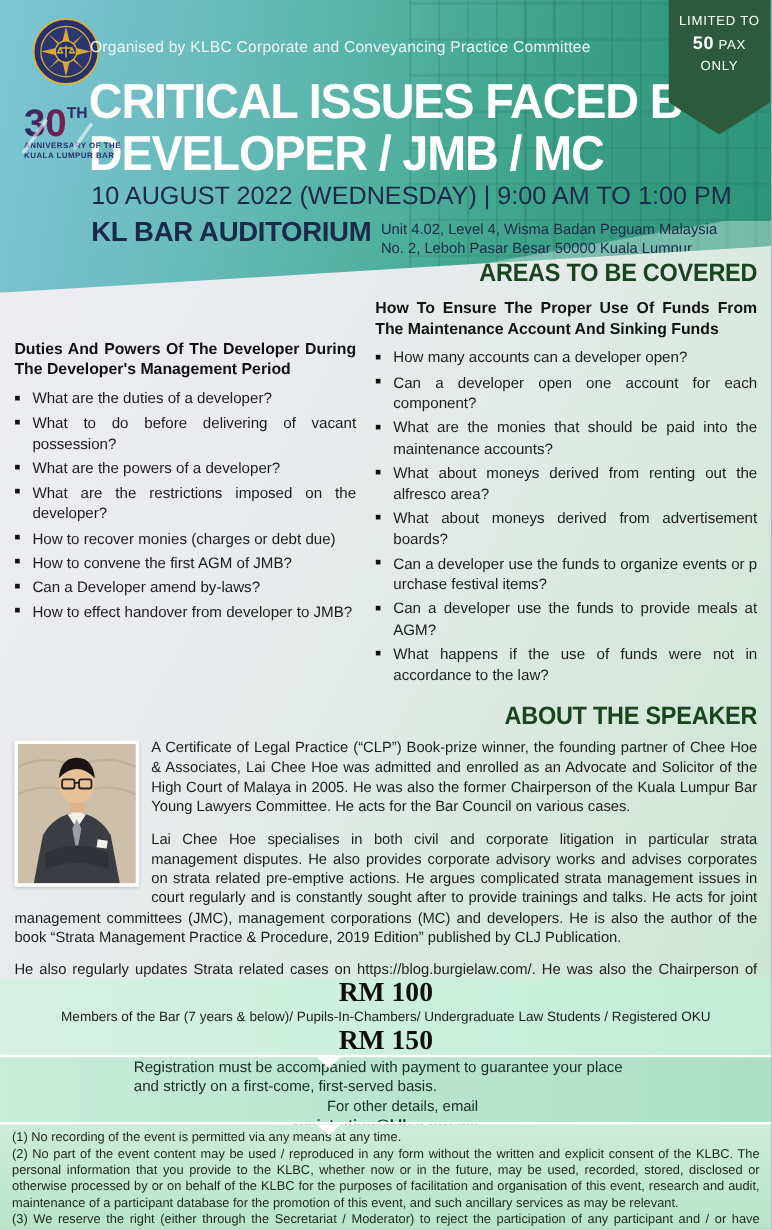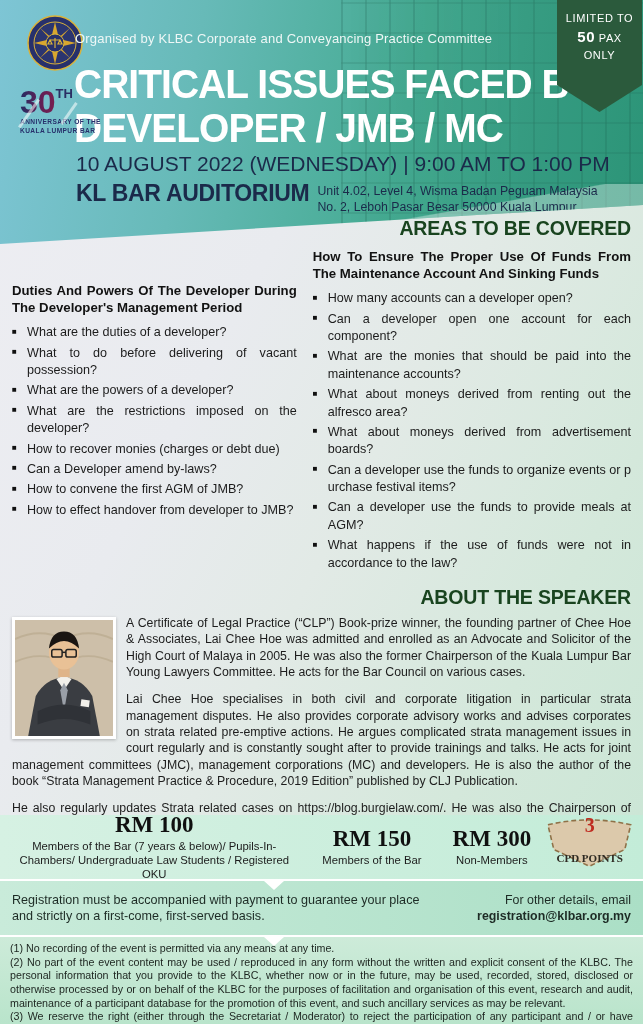--- a/index.html
+++ b/index.html
@@ -74,21 +74,21 @@
 
   .speaker{ margin-top:10px; }
   .speaker .section-heading{ margin-bottom:6px; }
   .photo{
     float:left; width:104px; height:122px; margin:2px 10px 4px 0;
     border:3px solid #fff; box-shadow:0 1px 3px rgba(0,0,0,.25); background:#cdbfa9;
   }
   .speaker p{ font-size:12.3px; line-height:1.33; color:#1d1d1d; text-align:justify; margin-bottom:11px; }
 
   
-  .band{ position:relative; }
+  .band{ position:relative;flex-direction:column; }
   .notch{ position:absolute; top:0; left:41%; width:0; height:0;
           border-left:10px solid transparent; border-right:10px solid transparent; border-top:9px solid #fff; z-index:3; }
   .pricing{
     height:64px; background:linear-gradient(90deg,#d6f1e3,#c3ecd8);
     display:flex; align-items:center; padding:0 6px;
   }
   .tier{ text-align:center; }
   .tier .price{ font-family:"Liberation Serif", serif; font-weight:700; font-size:23px; color:#101010; line-height:1.05; }
   .tier .aud{ font-size:11.3px; color:#1c1c1c; line-height:1.25; margin-top:2px; }
   .tier1{ flex:0 0 47%; } .tier2{ flex:0 0 22%; } .tier3{ flex:0 0 16%; }
@@ -174,22 +174,22 @@
 
     <div class="cols">
       <div class="col-left">
         <div class="col-title">Duties And Powers Of The Developer During The Developer's Management Period</div>
         <ul class="bullets">
             <li>What are the duties of a developer?</li>
             <li>What to do before delivering of vacant possession?</li>
             <li>What are the powers of a developer?</li>
             <li>What are the restrictions imposed on the developer?</li>
             <li>How to recover monies (charges or debt due)</li>
+            <li>How to convene the first AGM of JMB?</li>
             <li>Can a Developer amend by-laws?</li>
-            <li>How to convene the first AGM of JMB?</li>
             <li>How to effect handover from developer to JMB?</li>
           </ul>
       </div>
       <div class="col-right">
         <div class="col-title">How To Ensure The Proper Use Of Funds From The Maintenance Account And Sinking Funds</div>
         <ul class="bullets">
             <li>How many accounts can a developer open?</li>
             <li>Can a developer open one account for each component?</li>
             <li>What are the monies that should be paid into the maintenance accounts?</li>
             <li>What about moneys derived from renting out the alfresco area?</li>

